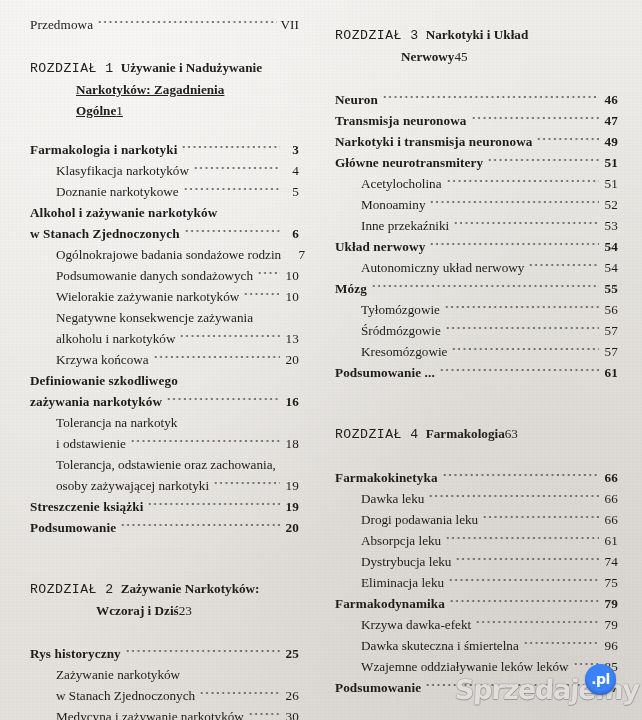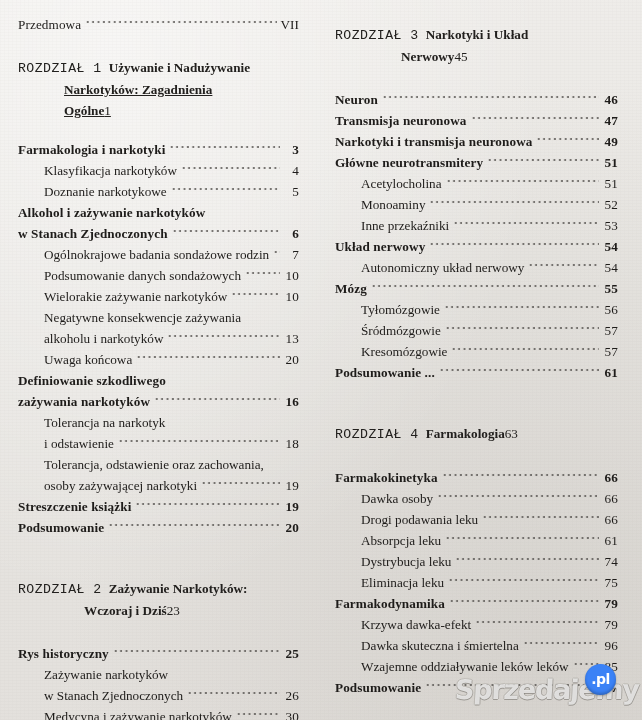--- a/index.html
+++ b/index.html
@@ -38,21 +38,21 @@
     position: absolute;
     inset: 0;
     display: flex;
     z-index: 3;
   }
   .col {
     width: 321px;
     box-sizing: border-box;
     position: relative;
   }
-  .col-left  { padding: 14px 22px 0 18px; }
+  .col-left  { padding: 14px 22px 0 30px; }
   .col-right { padding: 14px 24px 0 14px; }
 
   
   .entry {
     display: flex;
     align-items: baseline;
     font-size: 13.2px;
     line-height: 21px;
     white-space: nowrap;
     color: #1e1c1a;
@@ -236,21 +236,21 @@
         <span class="txt">Negatywne konsekwencje zażywania</span>
 
         <span class="pg"></span>
       </div>
       <div class="entry lvl2">
         <span class="txt">alkoholu i narkotyków</span>
         <span class="leader"></span>
         <span class="pg">13</span>
       </div>
       <div class="entry lvl2">
-        <span class="txt">Uwaga końcowa</span>
+        <span class="txt">Krzywa końcowa</span>
         <span class="leader"></span>
         <span class="pg">20</span>
       </div>
       <div class="entry lvl1 noleader">
         <span class="txt">Definiowanie szkodliwego</span>
 
         <span class="pg"></span>
       </div>
       <div class="entry lvl1">
         <span class="txt">zażywania narkotyków</span>
@@ -435,21 +435,21 @@
 
     <div class="sp22"></div>
 
     <div>
       <div class="entry lvl1">
         <span class="txt">Farmakokinetyka</span>
         <span class="leader"></span>
         <span class="pg">66</span>
       </div>
       <div class="entry lvl2">
-        <span class="txt">Dawka osoby</span>
+        <span class="txt">Dawka leku</span>
         <span class="leader"></span>
         <span class="pg">66</span>
       </div>
       <div class="entry lvl2">
         <span class="txt">Drogi podawania leku</span>
         <span class="leader"></span>
         <span class="pg">66</span>
       </div>
       <div class="entry lvl2">
         <span class="txt">Absorpcja leku</span>

